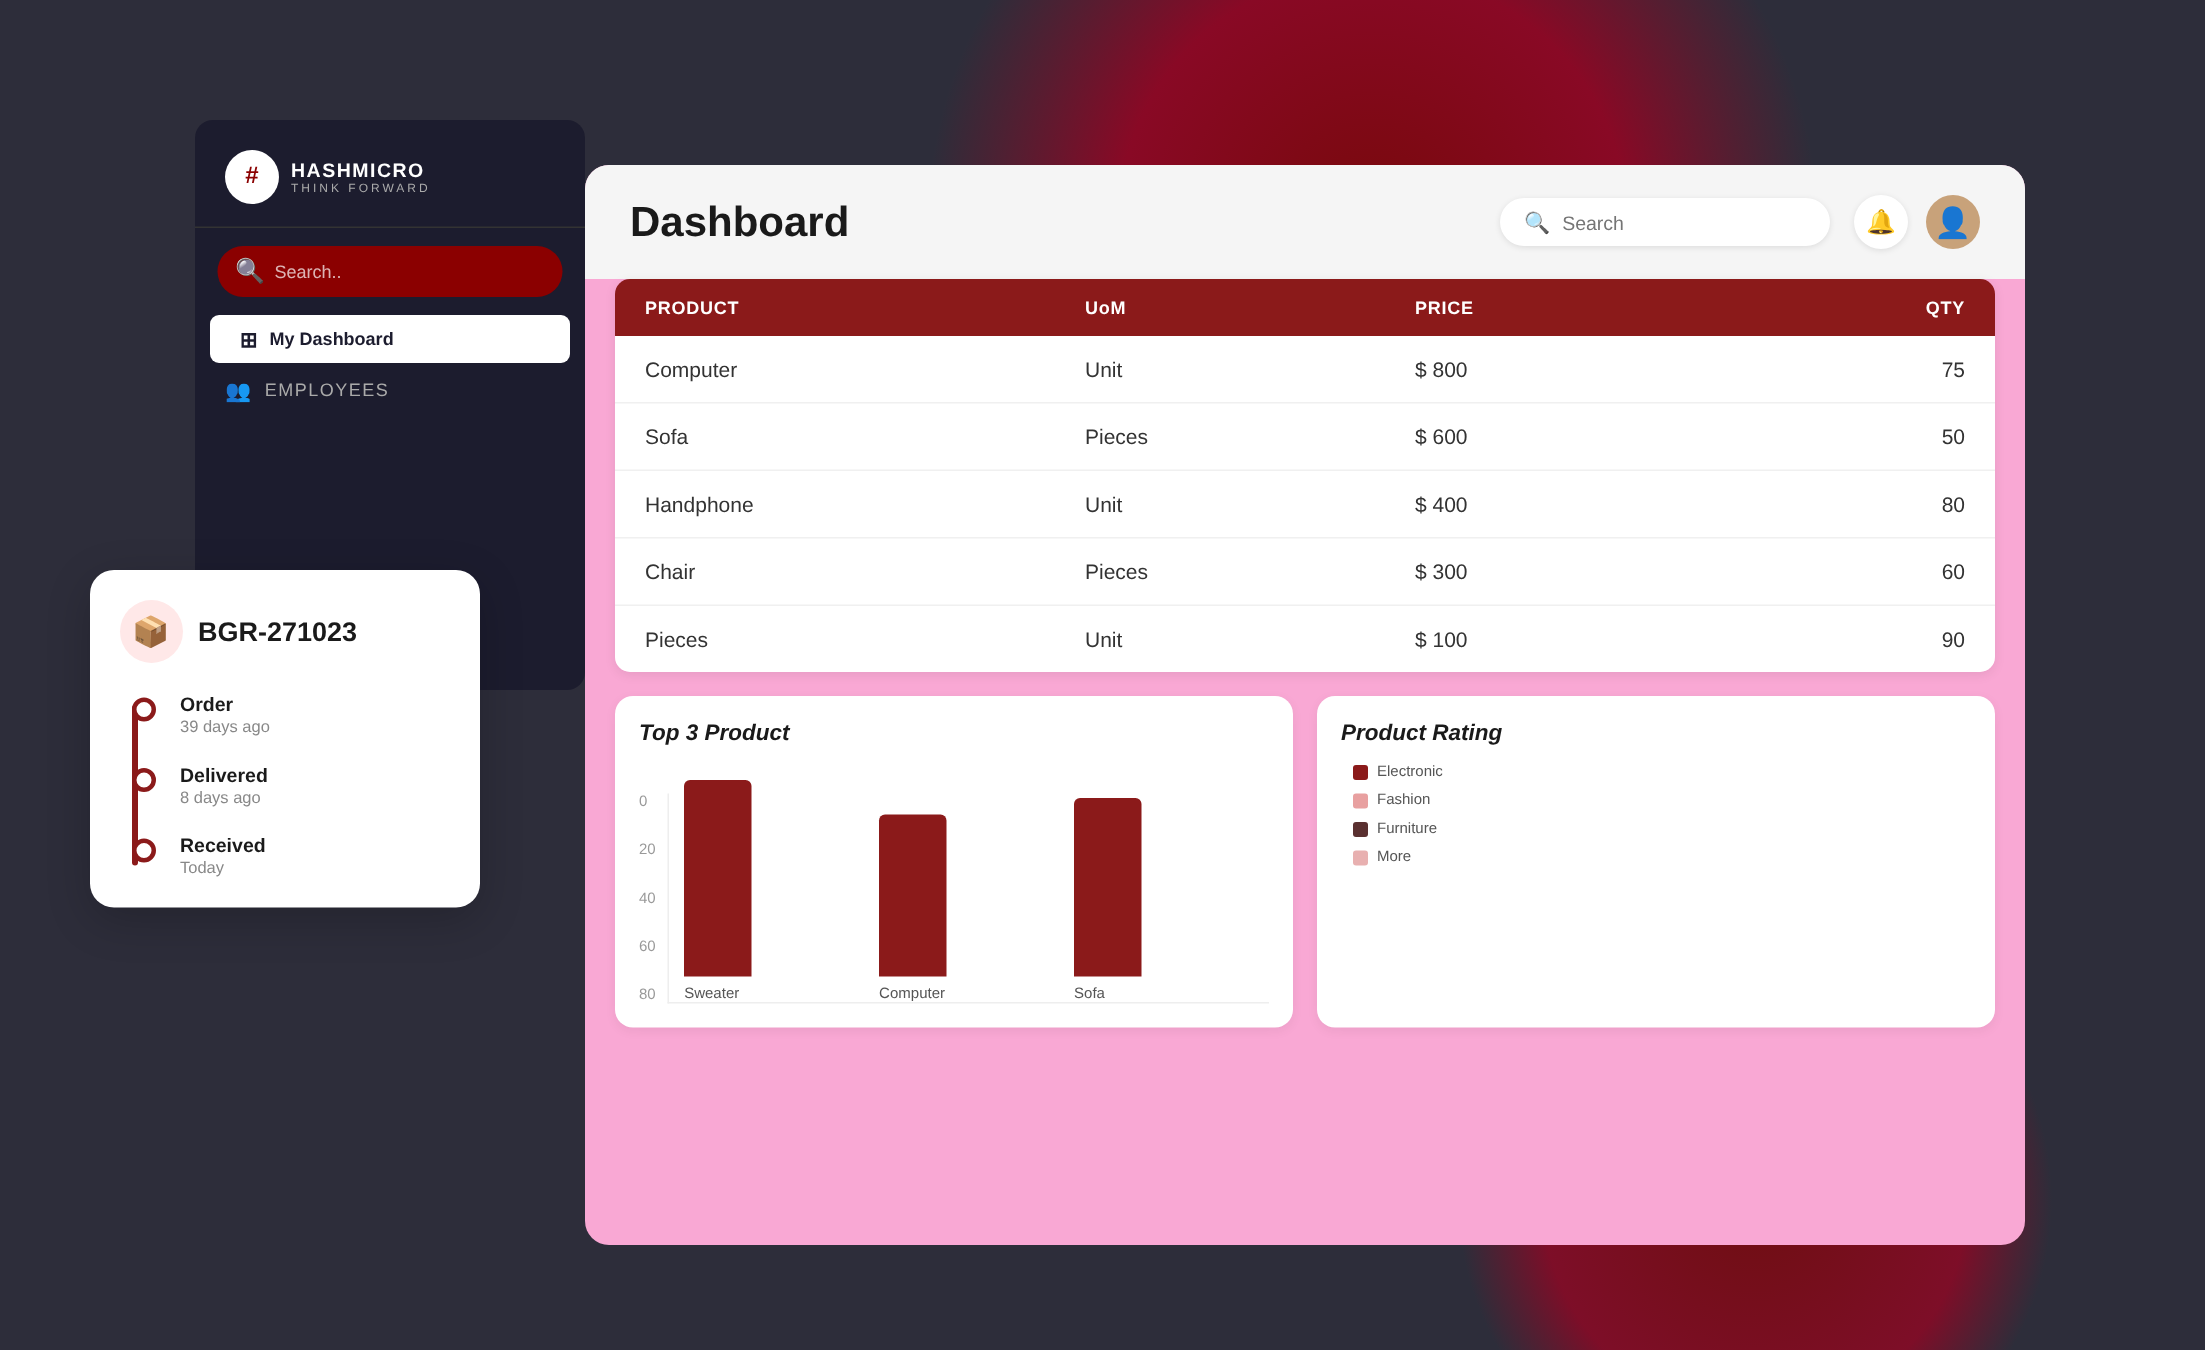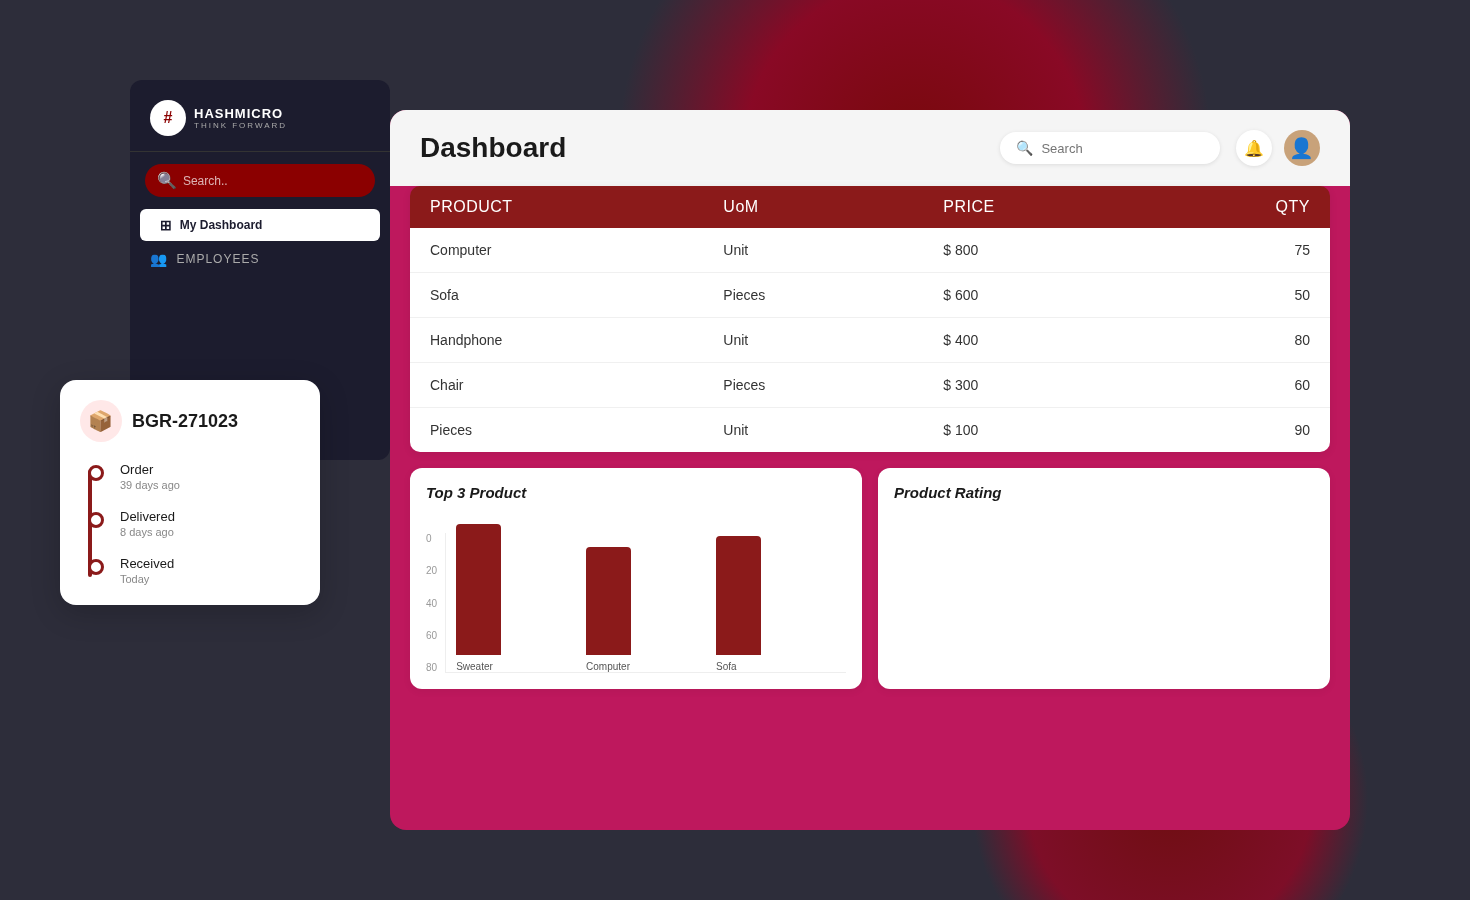--- a/index.html
+++ b/index.html
@@ -139,21 +139,21 @@
     }
     .sidebar-employees .item-icon { margin-right: 8px; font-size: 14px; }
 
     
     .main-panel {
       position: absolute;
       left: 390px;
       top: 110px;
       width: 960px;
       height: 720px;
-      background: #be185d;
+      background: #f9a8d4;
       border-radius: 16px;
       z-index: 3;
       overflow: hidden;
     }
 
     
     .dashboard-header {
       display: flex;
       align-items: center;
       padding: 20px 30px;
@@ -226,22 +226,22 @@
       box-shadow: 0 2px 8px rgba(0,0,0,0.08);
     }
     .table-header {
       display: grid;
       grid-template-columns: 2fr 1.5fr 1.5fr 1fr;
       background: #8b1a1a;
       padding: 12px 20px;
     }
     .table-header-cell {
       color: white;
-      font-size: 16px;
-      font-weight: 400;
+      font-size: 12px;
+      font-weight: 700;
       letter-spacing: 0.5px;
     }
     .table-header-cell:last-child { text-align: right; }
     .table-body { background: white; }
     .table-row {
       display: grid;
       grid-template-columns: 2fr 1.5fr 1.5fr 1fr;
       padding: 14px 20px;
       border-bottom: 1px solid #f0f0f0;
     }
@@ -428,21 +428,21 @@
       top: 3px;
       width: 16px;
       height: 16px;
       border-radius: 50%;
       background: white;
       border: 3px solid #8b1a1a;
       z-index: 1;
     }
     .timeline-step-title {
       font-size: 13px;
-      font-weight: 400;
+      font-weight: 700;
       color: #1a1a1a;
     }
     .timeline-step-time {
       font-size: 11px;
       color: #888;
       margin-top: 2px;
     }
   </style>
 </head>
 <body>
@@ -559,20 +559,38 @@
             <div class="bar" style="height:119px; background:#8b1a1a;"></div>
             <div class="bar-label">Sofa</div>
           </div>
         </div>
       </div>
     </div>
 
     <div class="rating-chart-card">
       <div class="chart-title">Product Rating</div>
       <div class="rating-chart-inner">
+        <div class="rating-legend">
+          <div class="legend-item">
+            <div class="legend-dot" style="background:#8b1a1a;"></div>
+            <span>Electronic</span>
+          </div>
+          <div class="legend-item">
+            <div class="legend-dot" style="background:#e8a0a0;"></div>
+            <span>Fashion</span>
+          </div>
+          <div class="legend-item">
+            <div class="legend-dot" style="background:#5a3030;"></div>
+            <span>Furniture</span>
+          </div>
+          <div class="legend-item">
+            <div class="legend-dot" style="background:#e8b0b0;"></div>
+            <span>More</span>
+          </div>
+        </div>
       </div>
     </div>
   </div>
 </div>
 
 <div class="order-card">
   <div class="order-card-header">
     <div class="order-icon">
       <span>📦</span>
     </div>

